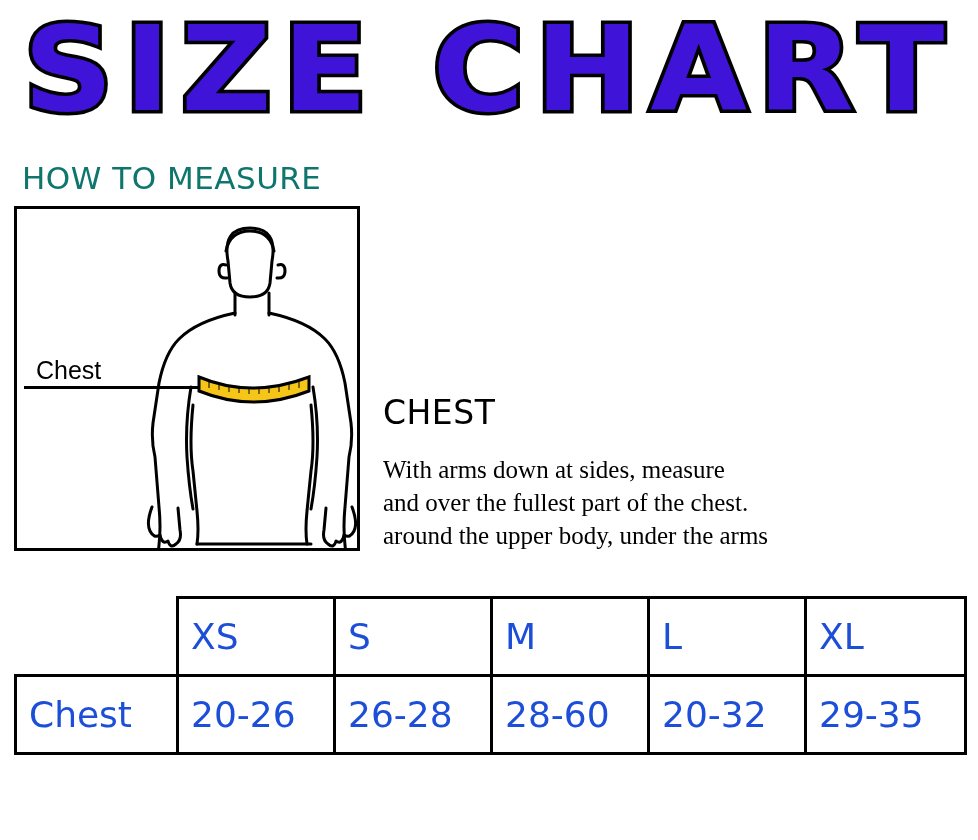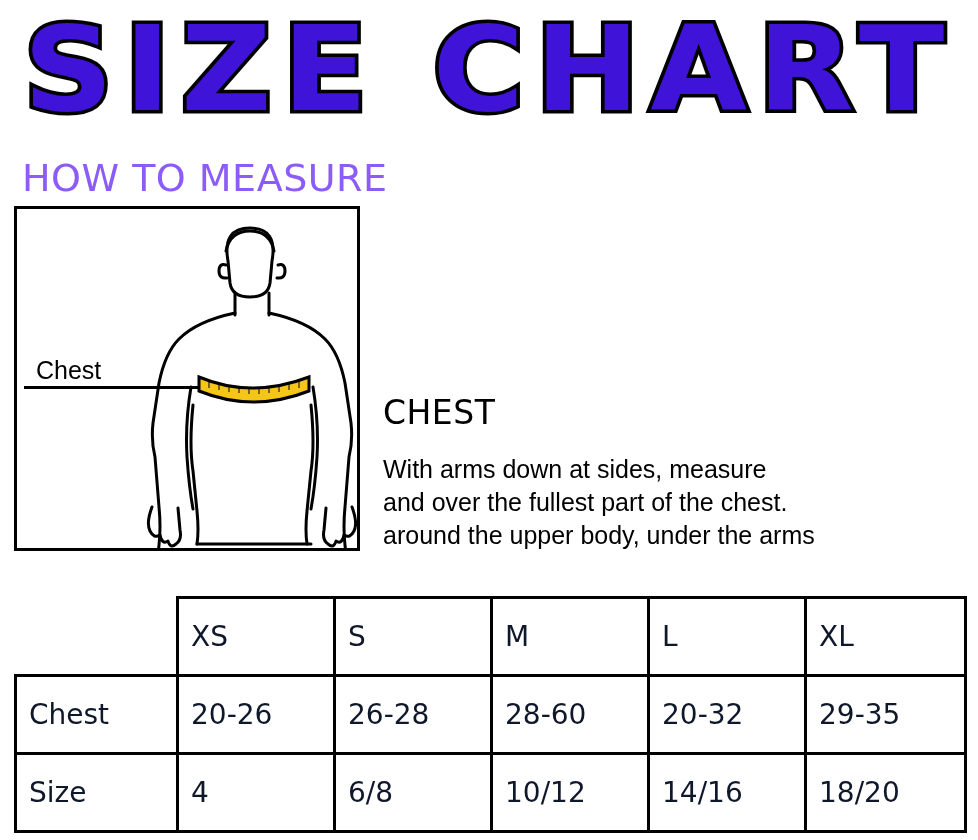--- a/index.html
+++ b/index.html
@@ -35,24 +35,24 @@
     white-space: nowrap;
     transform: scaleX(1.06);
     transform-origin: center center;
   }
 
   
   .how-to {
     position: absolute;
     left: 22px;
     top: 160px;
-    font-size: 38px;
+    font-size: 31px;
     line-height: 36px;
     letter-spacing: 0.5px;
-    color: #8b5cf6;
+    color: #0f766e;
     font-family: "DejaVu Sans", sans-serif;
   }
 
   
   .figure-box {
     position: absolute;
     left: 14px;
     top: 206px;
     width: 346px;
     height: 345px;
@@ -96,42 +96,42 @@
     font-family: "DejaVu Sans", sans-serif;
     color: #000;
   }
   .chest-desc {
     position: absolute;
     left: 383px;
     top: 453px;
     width: 585px;
     font-size: 25px;
     line-height: 33px;
-    font-family: Liberation Sans, sans-serif;
+    font-family: Liberation Serif, serif;
     color: #000;
   }
   .chest-desc div { white-space: nowrap; }
 
   
   .size-table {
     position: absolute;
     left: 14px;
     top: 596px;
     width: 950px;
     border-collapse: collapse;
     table-layout: fixed;
     font-family: "DejaVu Sans", sans-serif;
   }
   .size-table td {
     border: 3px solid #000;
     height: 75px;
-    font-size: 28px;
+    font-size: 36px;
     padding: 0 0 0 12px;
     vertical-align: middle;
-    color: #0f172a;
+    color: #1d4ed8;
   }
   .size-table col.c0 { width: 162px; }
   .size-table col.c1 { width: 157px; }
   .size-table col.c2 { width: 157px; }
   .size-table col.c3 { width: 157px; }
   .size-table col.c4 { width: 157px; }
   .size-table col.c5 { width: 160px; }
   .size-table tr.header-row td.corner {
     border: none;
   }
@@ -217,22 +217,14 @@
       <td>XL</td>
     </tr>
     <tr>
       <td>Chest</td>
       <td>20-26</td>
       <td>26-28</td>
       <td>28-60</td>
       <td>20-32</td>
       <td>29-35</td>
     </tr>
-    <tr>
-      <td>Size</td>
-      <td>4</td>
-      <td>6/8</td>
-      <td>10/12</td>
-      <td>14/16</td>
-      <td>18/20</td>
-    </tr>
   </tbody>
 </table>
 
 </body></html>

